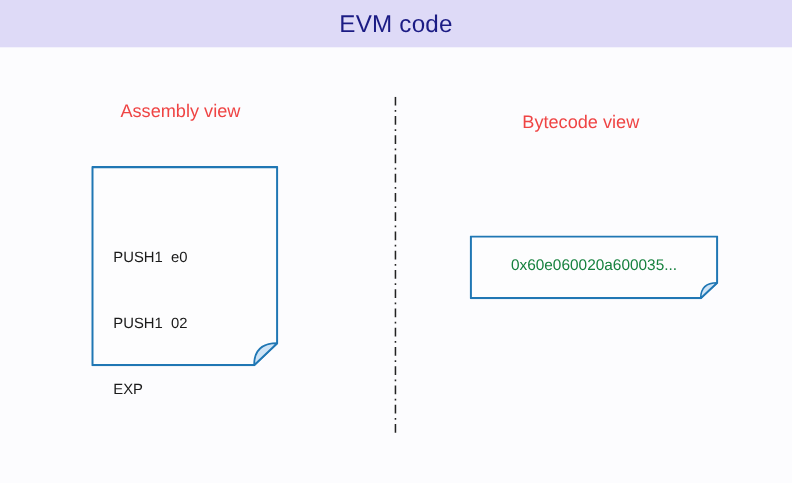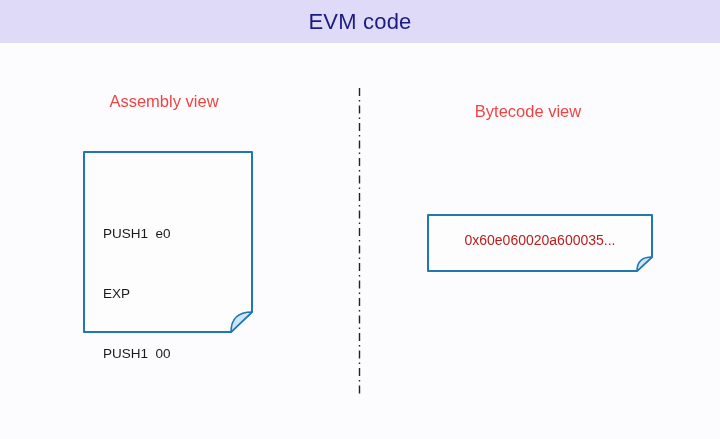--- a/index.html
+++ b/index.html
@@ -47,21 +47,21 @@
 
   .asm-lines {
     position: absolute; left: 20px; top: 33px;
     font-size: 13.5px; line-height: 20px; color: #1a1a1a;
     white-space: pre;
   }
 
   .bytecode-text {
     position: absolute; inset: 0 8px 6px 8px;
     display: flex; align-items: center; justify-content: center;
-    font-size: 14px; color: #b91c1c;
+    font-size: 14px; color: #15803d;
     white-space: nowrap;
   }
 </style>
 </head>
 <body>
 
 <div class="stage">
 
   <div class="banner">
     <div class="banner-title">EVM code</div>
@@ -75,22 +75,22 @@
     <line x1="1.5" y1="0" x2="1.5" y2="309" stroke="#222222" stroke-width="1.4" stroke-dasharray="8 4 1.5 4"></line>
   </svg>
 
   <div class="note note-assembly">
     <svg width="170" height="182" viewBox="0 0 170 182">
       <path d="M1,1 H169 V161 L148,181 H1 Z" fill="#fdfdfe" stroke="#2077b4" stroke-width="2" stroke-linejoin="round"></path>
       <path d="M148,181 Q148,161 169,161 Z" fill="#cfe4f6" stroke="#2077b4" stroke-width="1.6" stroke-linejoin="round"></path>
     </svg>
     <div class="asm-lines">
       <div class="asm-line">PUSH1  e0</div>
+      <div class="asm-line">PUSH1  02</div>
       <div class="asm-line">EXP</div>
-      <div class="asm-line">PUSH1  00</div>
       
       
     </div>
   </div>
 
   <div class="note note-bytecode">
     <svg width="226" height="58" viewBox="0 0 226 58">
       <path d="M1,1 H225 V43 L210,57 H1 Z" fill="#fdfdfe" stroke="#2077b4" stroke-width="2" stroke-linejoin="round"></path>
       <path d="M210,57 Q210,43 225,43 Z" fill="#cfe4f6" stroke="#2077b4" stroke-width="1.5" stroke-linejoin="round"></path>
     </svg>

